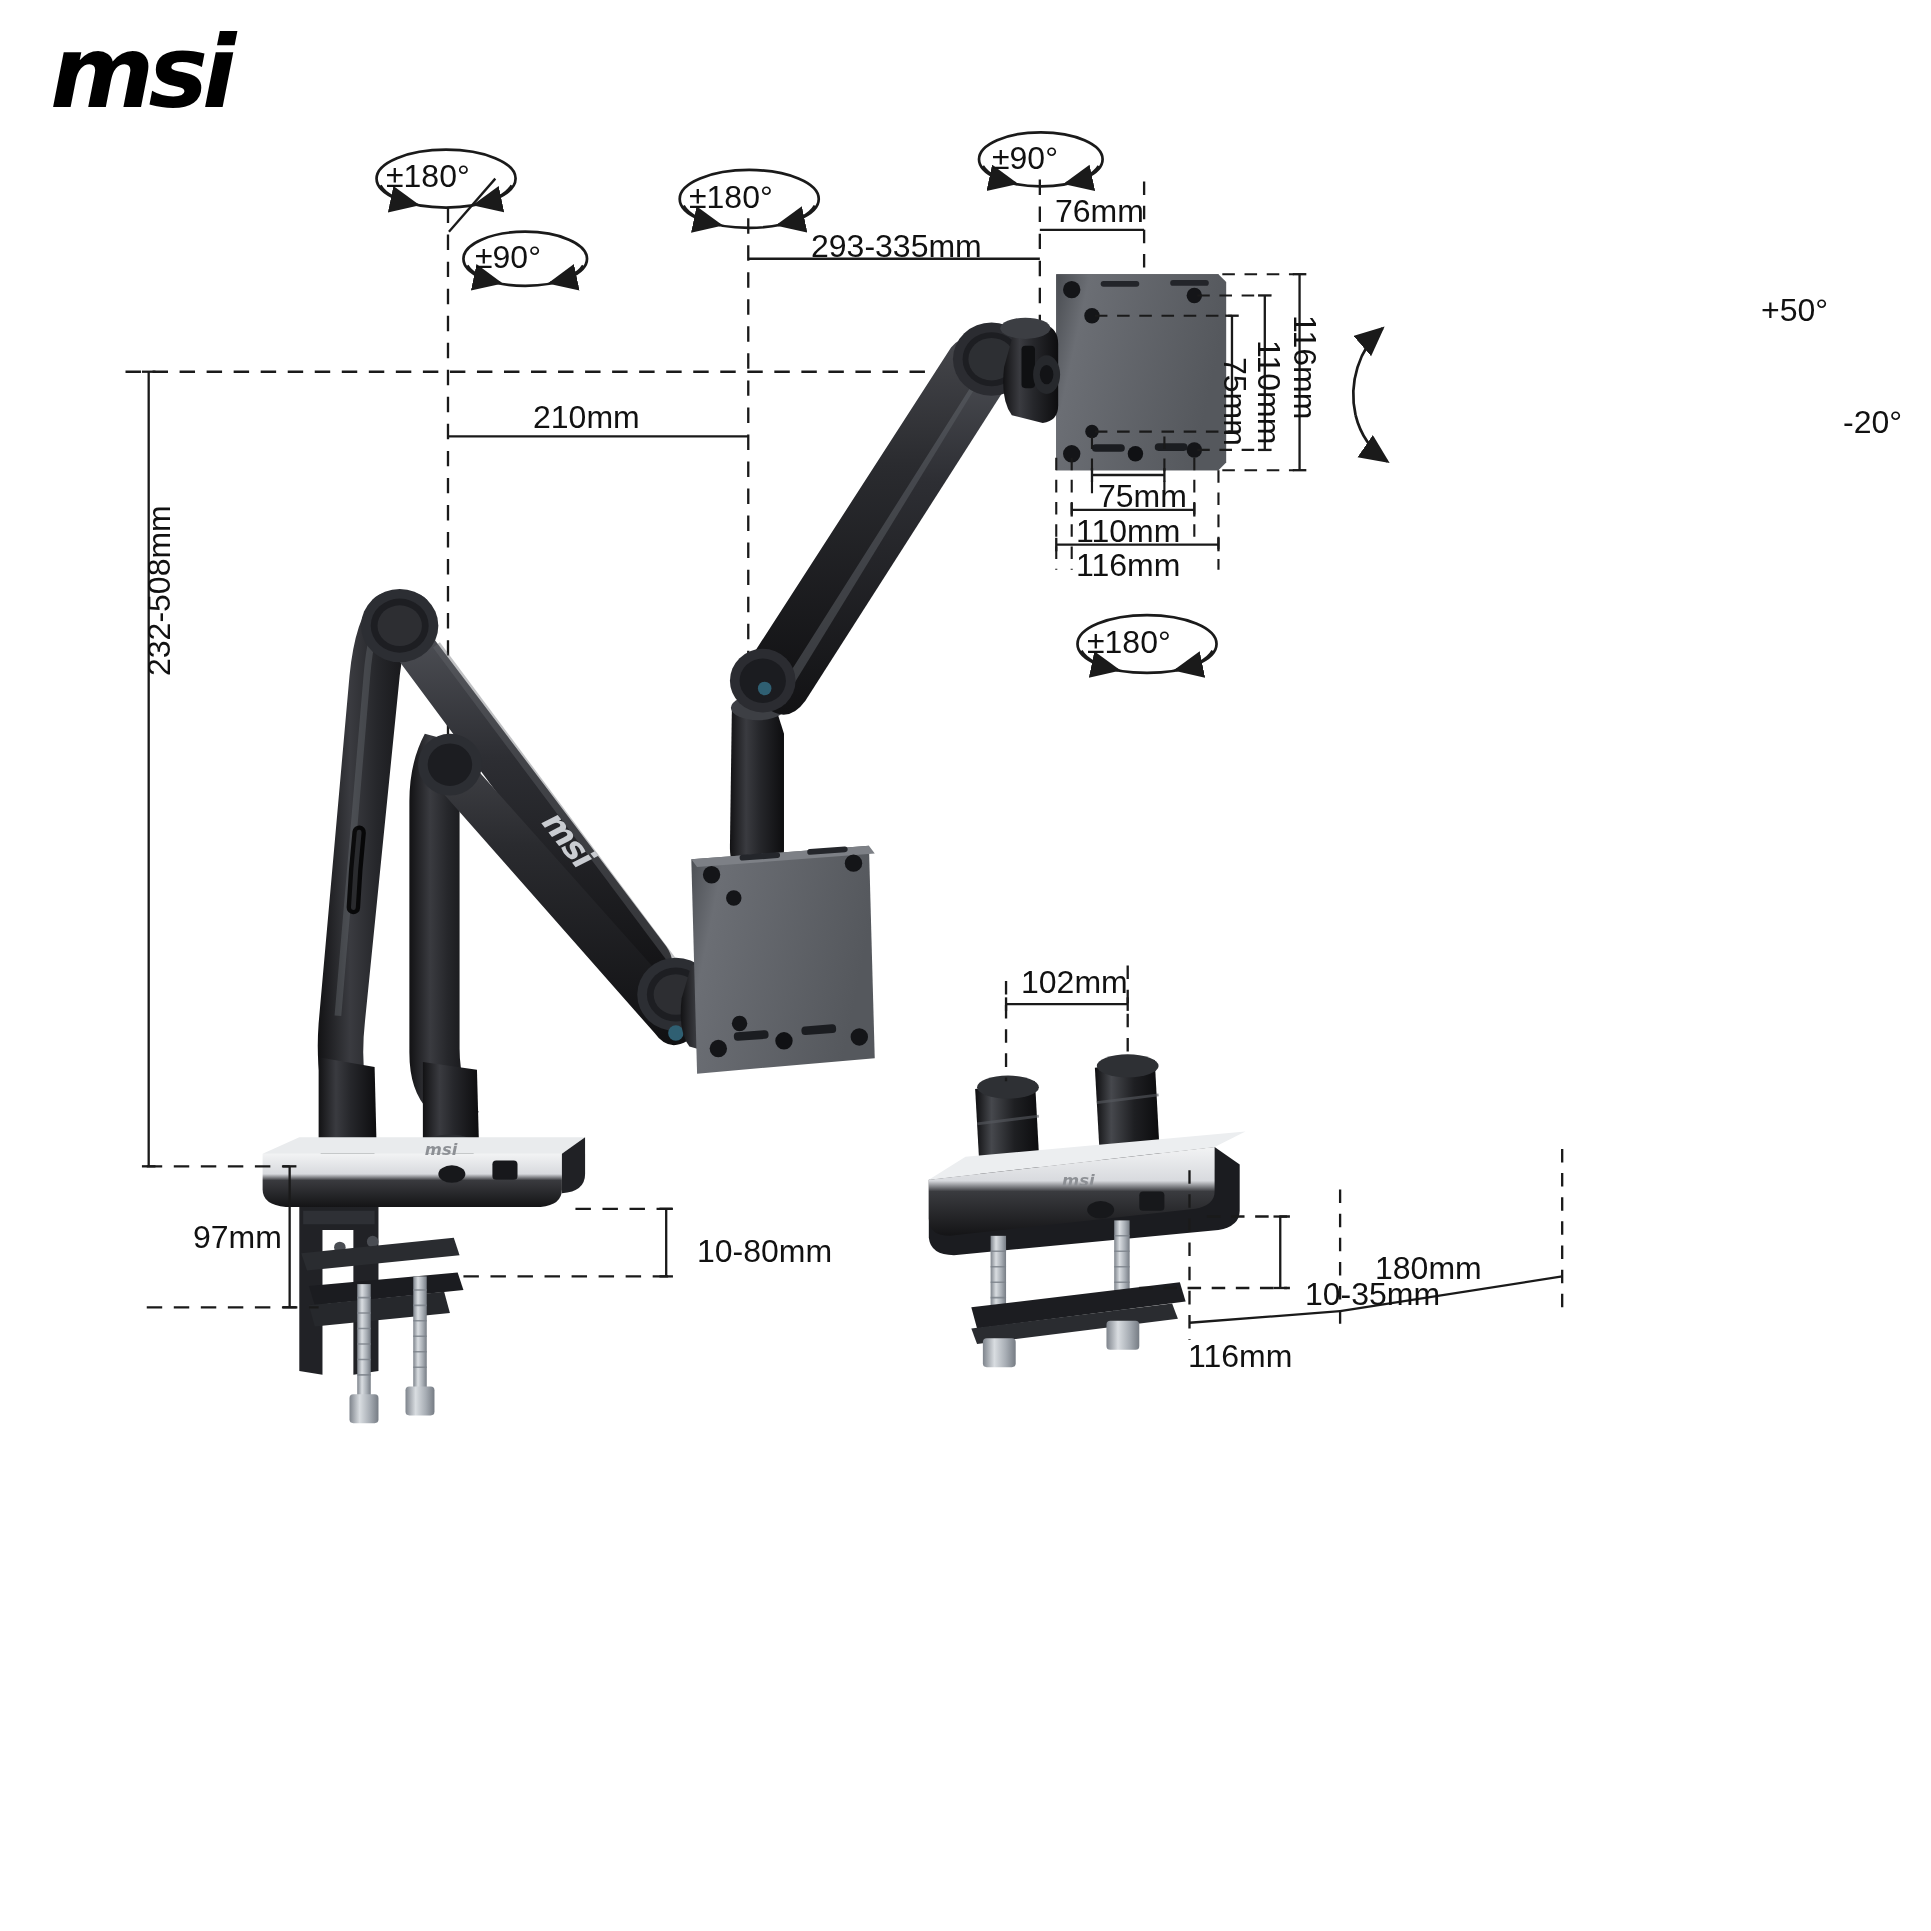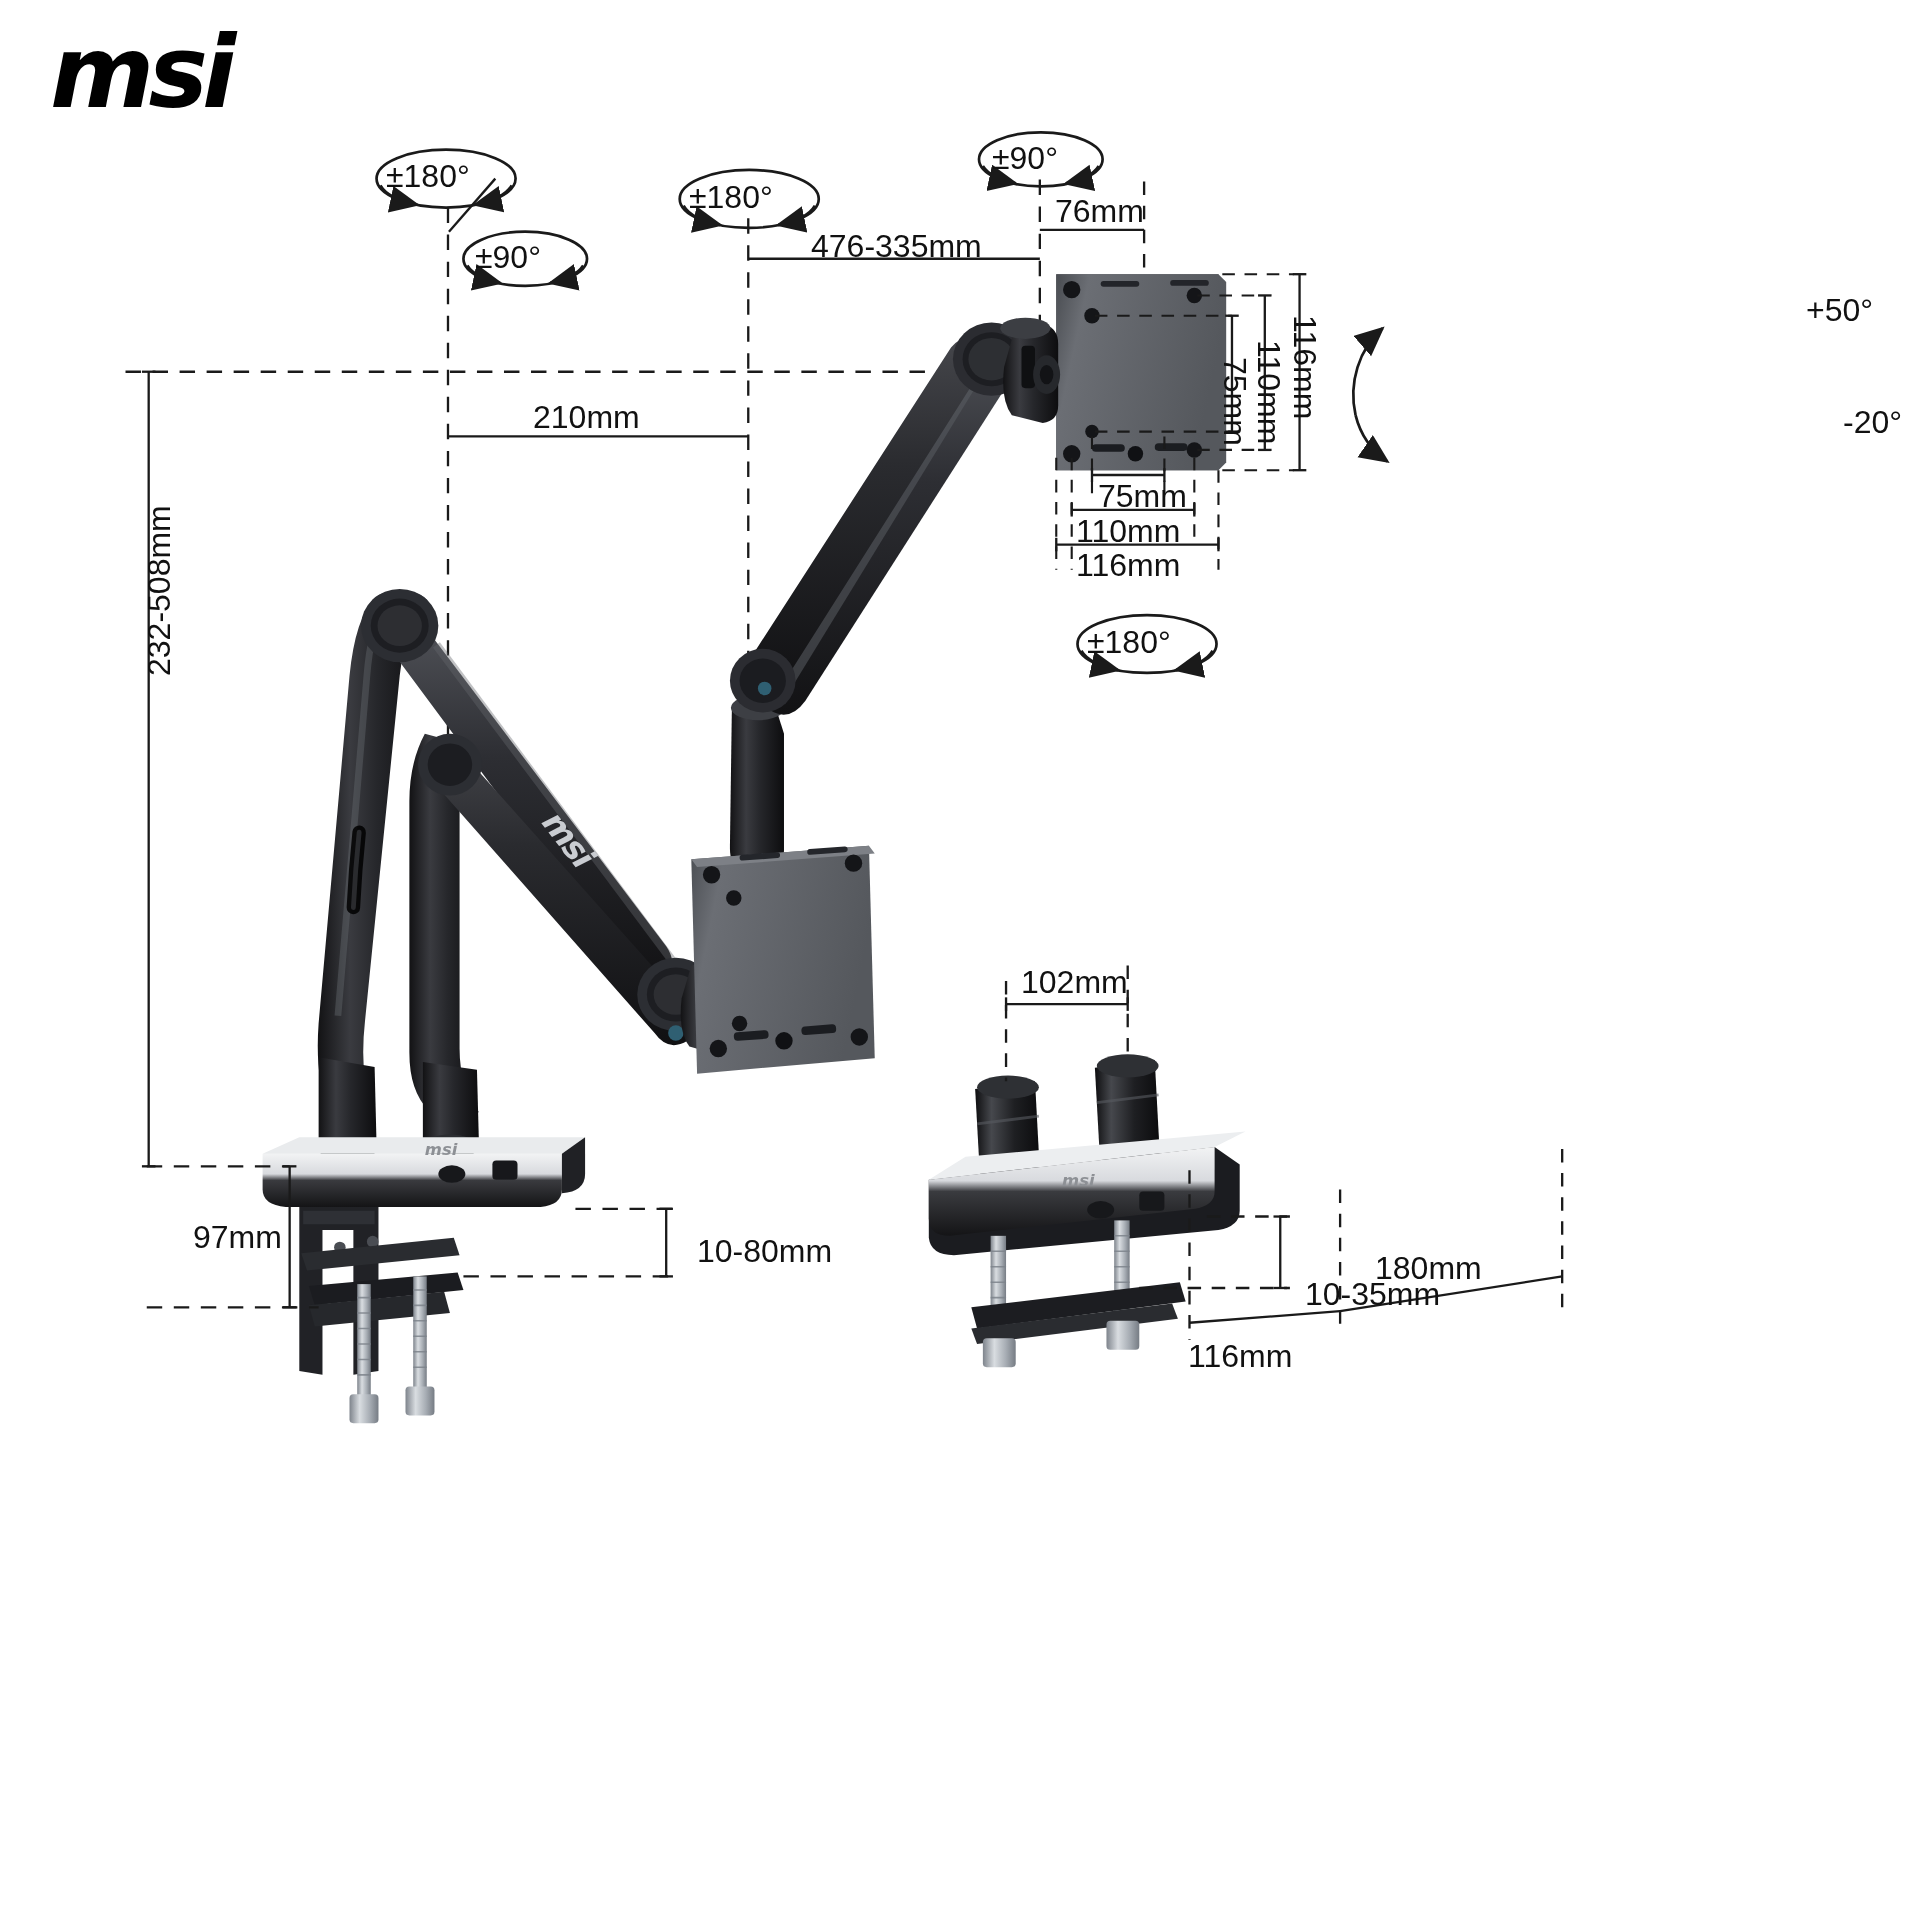--- a/index.html
+++ b/index.html
@@ -352,24 +352,24 @@
     <path d="M1256,674 A72 30 0 0 1 1218,694" fill="none" stroke="#1a1a1a" stroke-width="2.8" marker-end="url(#ah)"></path>
   </g>
 </svg>
 
 <div class="lbl" style="left:386px;top:160px;">±180°</div>
 <div class="lbl" style="left:475px;top:241px;">±90°</div>
 <div class="lbl" style="left:689px;top:181px;">±180°</div>
 <div class="lbl" style="left:992px;top:142px;">±90°</div>
 <div class="lbl" style="left:1087px;top:626px;">±180°</div>
 
-<div class="lbl" style="left:1806px;top:294px;">+50°</div>
+<div class="lbl" style="left:1761px;top:294px;">+50°</div>
 <div class="lbl" style="left:1843px;top:406px;">-20°</div>
 
-<div class="lbl" style="left:811px;top:230px;">476-335mm</div>
+<div class="lbl" style="left:811px;top:230px;">293-335mm</div>
 <div class="lbl" style="left:1055px;top:195px;">76mm</div>
 <div class="lbl" style="left:533px;top:401px;">210mm</div>
 
 <div class="lbl v" style="left:1251px;top:357px;transform:rotate(90deg);">75mm</div>
 <div class="lbl v" style="left:1285px;top:340px;transform:rotate(90deg);">110mm</div>
 <div class="lbl v" style="left:1321px;top:315px;transform:rotate(90deg);">116mm</div>
 
 <div class="lbl" style="left:1098px;top:480px;">75mm</div>
 <div class="lbl" style="left:1076px;top:515px;">110mm</div>
 <div class="lbl" style="left:1076px;top:549px;">116mm</div>

